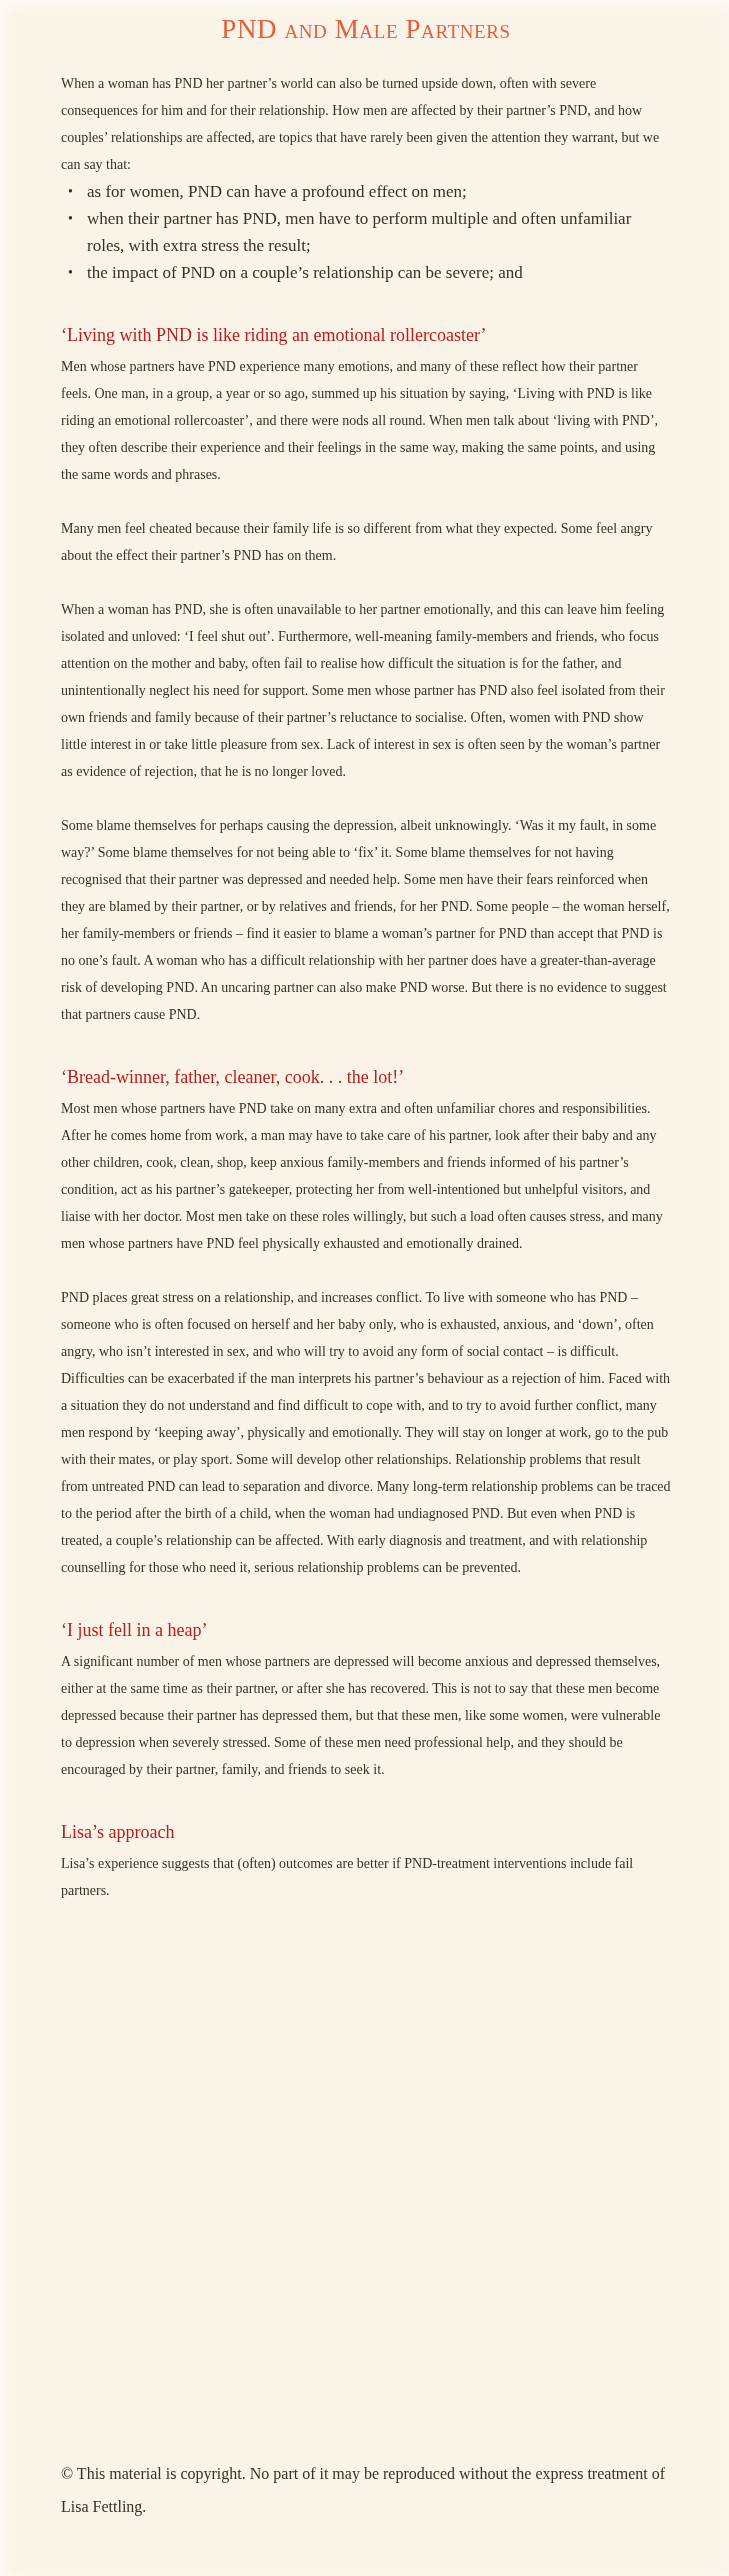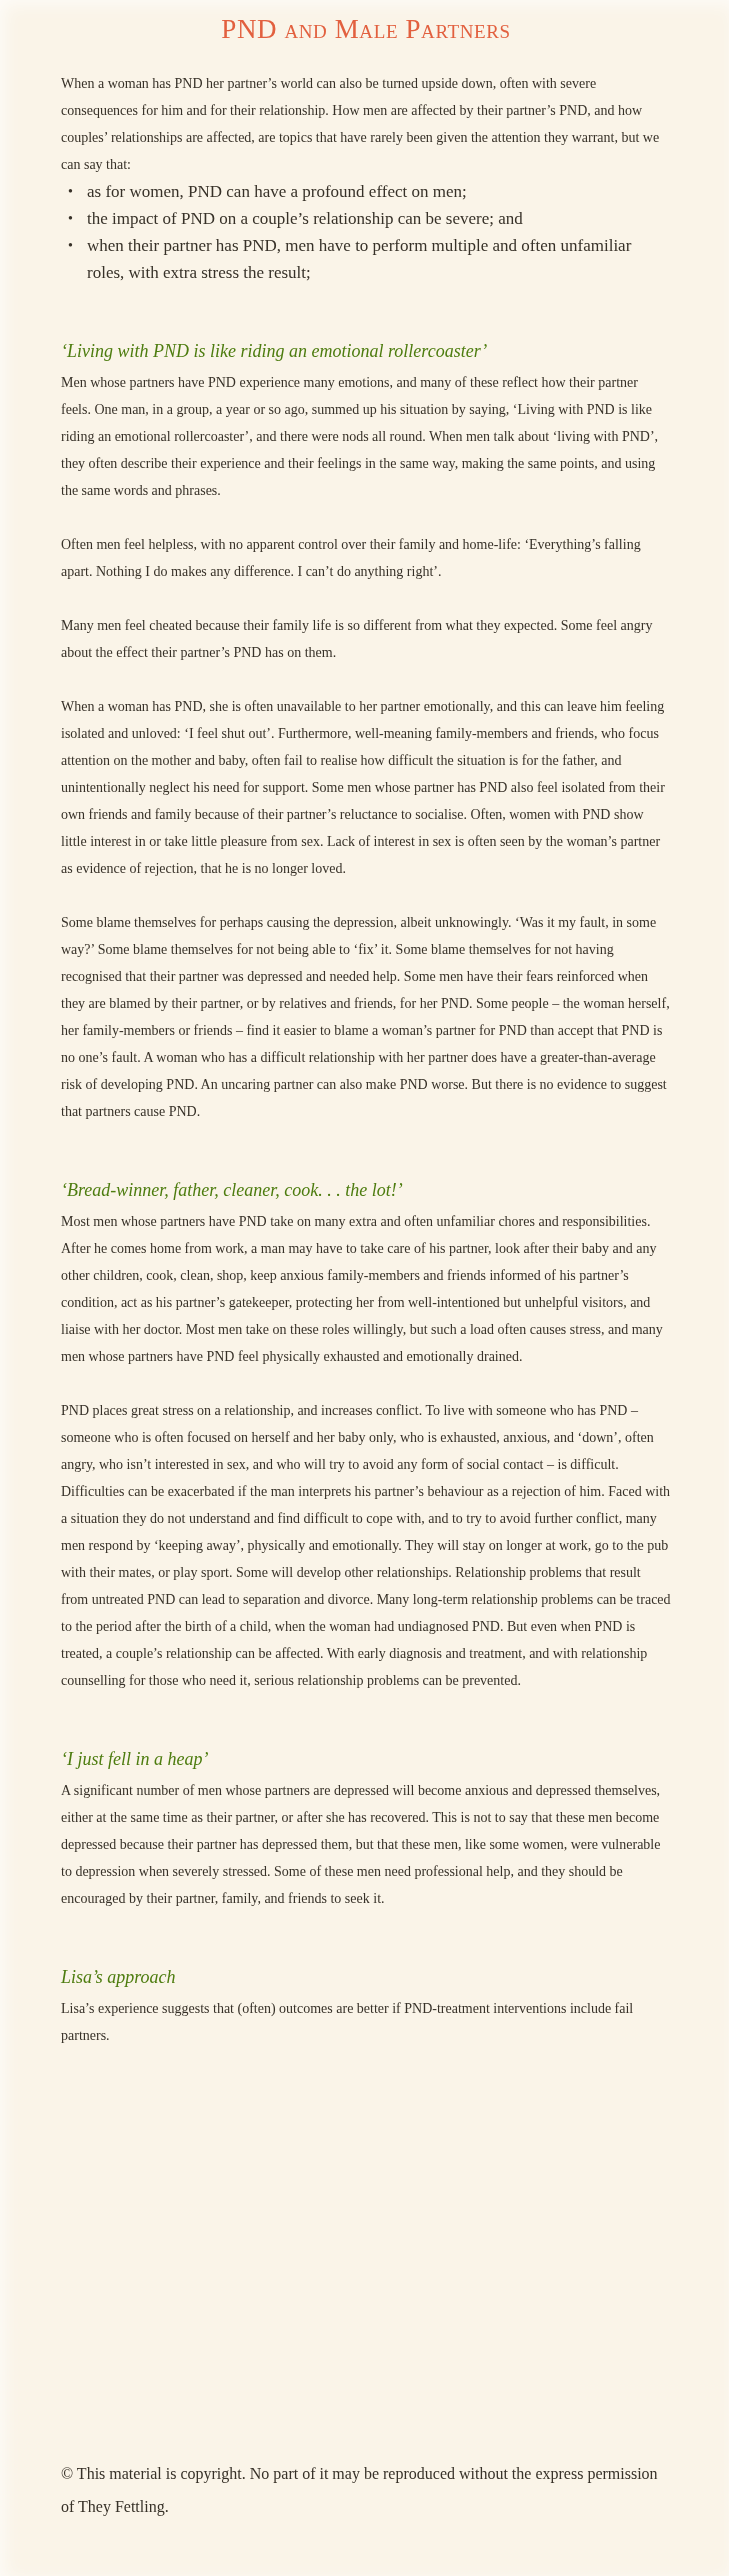--- a/index.html
+++ b/index.html
@@ -54,26 +54,25 @@
   ul.bullets li::before {
     content: "\2022";
     position: absolute;
     left: 7px;
     top: 0;
     font-size: 14px;
     color: #373128;
   }
 
   h2.sub-heading {
-    font-style: italic;
     font-weight: 400;
     font-size: 18px;
     line-height: 27px;
-    color: #4d7c0f;
-    margin: 52px 0 4px 0;
+    color: #b91c1c;
+    margin: 36px 0 4px 0;
   }
 
   footer.page-footer {
     position: absolute;
     top: 2457px;
     left: 61px;
     width: 610px;
   }
   footer.page-footer p {
     font-size: 16px;
@@ -86,28 +85,27 @@
 
 <div class="page">
   <div class="content">
 
     <h1 class="page-title">PND and Male Partners</h1>
 
     <p class="body-para no-gap">When a woman has PND her partner’s world can also be turned upside down, often with severe consequences for him and for their relationship. How men are affected by their partner’s PND, and how couples’ relationships are affected, are topics that have rarely been given the attention they warrant, but we can say that:</p>
 
     <ul class="bullets">
       <li>as for women, PND can have a profound effect on men;</li>
+      <li>when their partner has PND, men have to perform multiple and often unfamiliar roles, with extra stress the result;</li>
       <li>the impact of PND on a couple’s relationship can be severe; and</li>
-      <li>when their partner has PND, men have to perform multiple and often unfamiliar roles, with extra stress the result;</li>
     </ul>
 
     <section>
       <h2 class="sub-heading">‘Living with PND is like riding an emotional rollercoaster’</h2>
       <p class="body-para">Men whose partners have PND experience many emotions, and many of these reflect how their partner feels. One man, in a group, a year or so ago, summed up his situation by saying, ‘Living with PND is like riding an emotional rollercoaster’, and there were nods all round. When men talk about ‘living with PND’, they often describe their experience and their feelings in the same way, making the same points, and using the same words and phrases.</p>
-      <p class="body-para">Often men feel helpless, with no apparent control over their family and home-life: ‘Everything’s falling apart. Nothing I do makes any difference. I can’t do anything right’.</p>
       <p class="body-para">Many men feel cheated because their family life is so different from what they expected. Some feel angry about the effect their partner’s PND has on them.</p>
       <p class="body-para">When a woman has PND, she is often unavailable to her partner emotionally, and this can leave him feeling isolated and unloved: ‘I feel shut out’. Furthermore, well-meaning family-members and friends, who focus attention on the mother and baby, often fail to realise how difficult the situation is for the father, and unintentionally neglect his need for support. Some men whose partner has PND also feel isolated from their own friends and family because of their partner’s reluctance to socialise. Often, women with PND show little interest in or take little pleasure from sex. Lack of interest in sex is often seen by the woman’s partner as evidence of rejection, that he is no longer loved.</p>
       <p class="body-para">Some blame themselves for perhaps causing the depression, albeit unknowingly. ‘Was it my fault, in some way?’ Some blame themselves for not being able to ‘fix’ it. Some blame themselves for not having recognised that their partner was depressed and needed help. Some men have their fears reinforced when they are blamed by their partner, or by relatives and friends, for her PND. Some people – the woman herself, her family-members or friends – find it easier to blame a woman’s partner for PND than accept that PND is no one’s fault. A woman who has a difficult relationship with her partner does have a greater-than-average risk of developing PND. An uncaring partner can also make PND worse. But there is no evidence to suggest that partners cause PND.</p>
     </section>
 
     <section>
       <h2 class="sub-heading">‘Bread-winner, father, cleaner, cook. . . the lot!’</h2>
       <p class="body-para">Most men whose partners have PND take on many extra and often unfamiliar chores and responsibilities. After he comes home from work, a man may have to take care of his partner, look after their baby and any other children, cook, clean, shop, keep anxious family-members and friends informed of his partner’s condition, act as his partner’s gatekeeper, protecting her from well-intentioned but unhelpful visitors, and liaise with her doctor. Most men take on these roles willingly, but such a load often causes stress, and many men whose partners have PND feel physically exhausted and emotionally drained.</p>
     </section>
 
@@ -121,16 +119,16 @@
     </section>
 
     <section>
       <h2 class="sub-heading">Lisa’s approach</h2>
       <p class="body-para">Lisa’s experience suggests that (often) outcomes are better if PND-treatment interventions include fail partners.</p>
     </section>
 
   </div>
 
   <footer class="page-footer">
-    <p>© This material is copyright. No part of it may be reproduced without the express permission of They Fettling.</p>
+    <p>© This material is copyright. No part of it may be reproduced without the express treatment of Lisa Fettling.</p>
   </footer>
 </div>
 
 
 </body></html>

